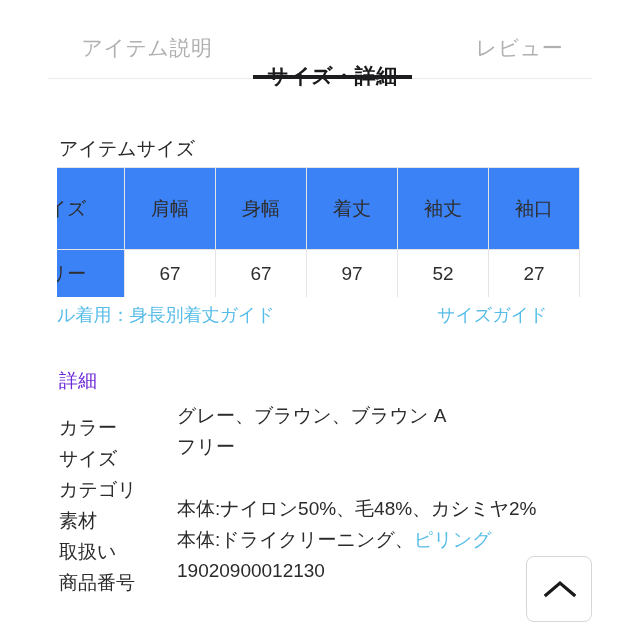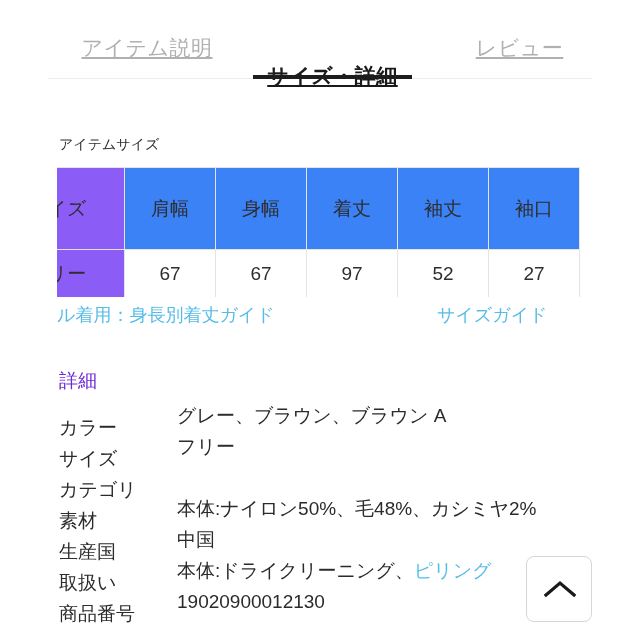--- a/index.html
+++ b/index.html
@@ -36,21 +36,20 @@
   .tab {
     position: absolute;
     top: 32px;
     height: 32px;
     line-height: 32px;
     font-size: 21px;
     letter-spacing: 0.5px;
     text-align: center;
     white-space: nowrap;
     cursor: pointer;
-    text-decoration: underline;
   }
   .tab.inactive {
     color: #b0b0b2;
     font-weight: 400;
   }
   .tab.active {
     color: #1a1a1a;
     font-weight: 700;
     margin-top: 28px;
   }
@@ -64,21 +63,21 @@
     width: 159px;
     height: 4px;
     background: #1d1d1f;
   }
 
   
   .size-heading {
     position: absolute;
     left: 59px;
     top: 136px;
-    font-size: 14px;
+    font-size: 19px;
     color: #2b2b2b;
     white-space: nowrap;
   }
 
   .size-table-wrap {
     position: absolute;
     left: 57px;
     top: 167px;
     width: 523px;
     height: 130px;
@@ -105,21 +104,21 @@
     background: #3b82f6;
     vertical-align: middle;
   }
   table.size-table td {
     height: 47px;
     background: #ffffff;
     vertical-align: middle;
   }
   table.size-table td.rowhead,
   table.size-table th.corner {
-    background: #8b5cf6;
+    background: #3b82f6;
   }
   col.c0 { width: 115px; }
   col.cn { width: 91px; }
 
   
   .guide-link {
     position: absolute;
     font-size: 18px;
     color: #56bce8;
     white-space: nowrap;
@@ -259,24 +258,20 @@
 
   <div class="detail-row">
     <span class="detail-label">カテゴリ</span>
   </div>
 
   <div class="detail-row">
     <span class="detail-label">素材</span>
     <span class="detail-value">本体:ナイロン50%、毛48%、カシミヤ2%</span>
   </div>
 
-  <div class="detail-row">
-    <span class="detail-label">生産国</span>
-    <span class="detail-value">中国</span>
-  </div>
 
   <div class="detail-row">
     <span class="detail-label">取扱い</span>
     <span class="detail-value"><span>本体:ドライクリーニング、</span><span class="inline-link">ピリング</span></span>
   </div>
 
   <div class="detail-row">
     <span class="detail-label">商品番号</span>
     <span class="detail-value">19020900012130</span>
   </div>

